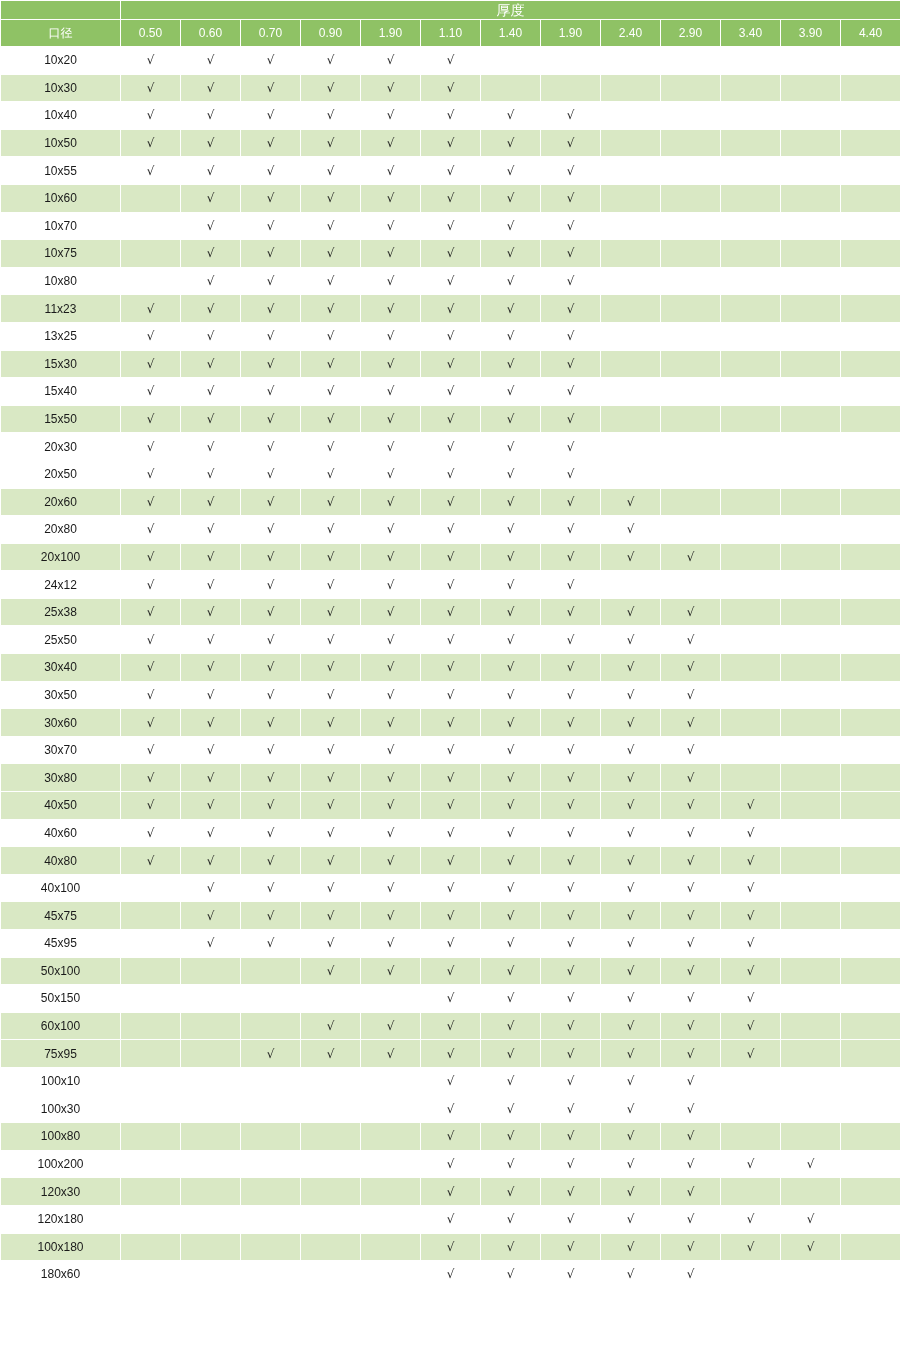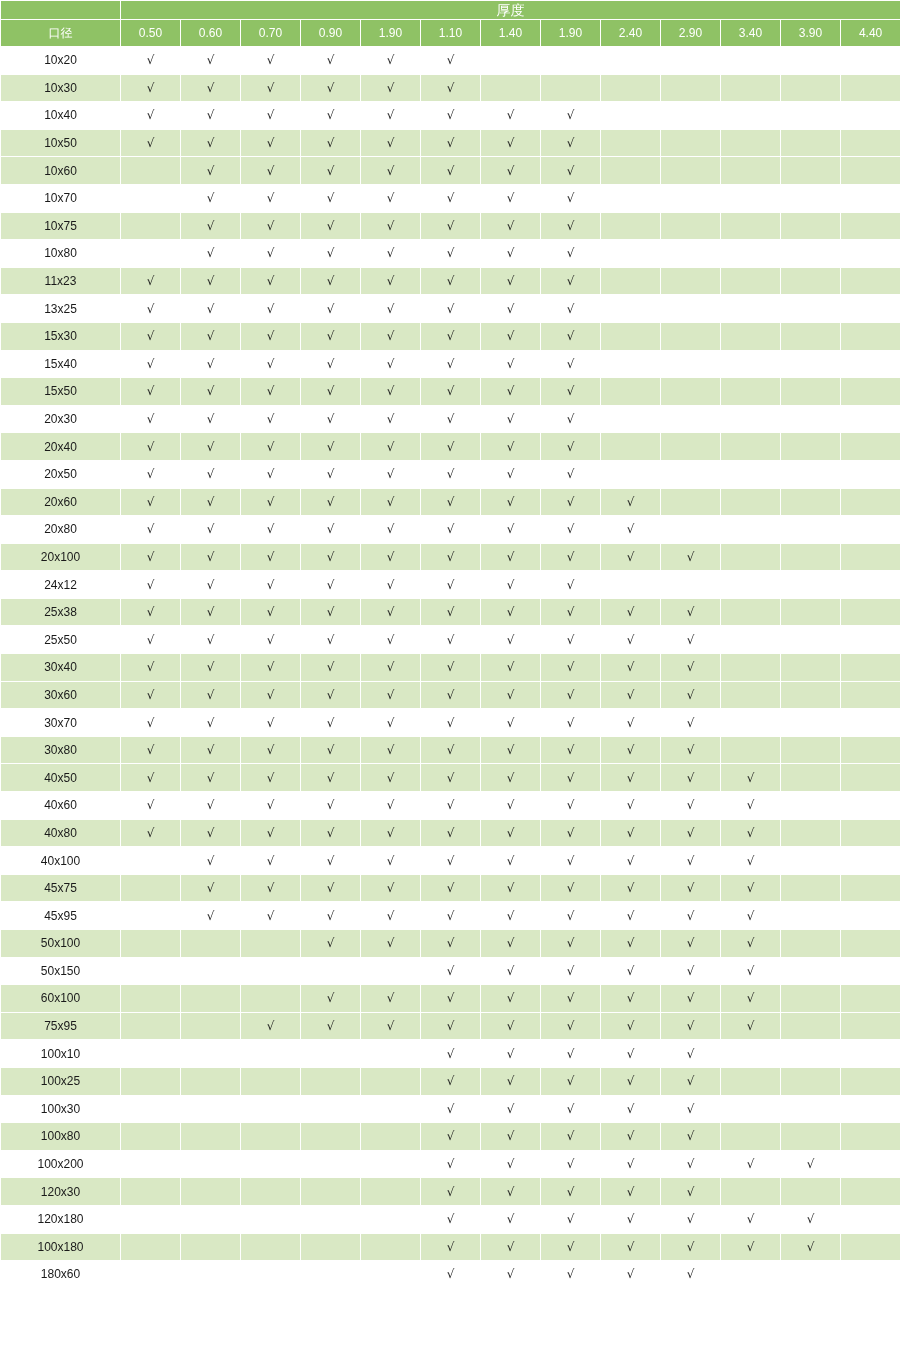--- a/index.html
+++ b/index.html
@@ -177,20 +177,36 @@
         <td class="mark">√</td>
         <td class="mark">√</td>
         <td class="mark">√</td>
         <td class="mark">√</td>
         <td class="mark"></td>
         <td class="mark"></td>
         <td class="mark"></td>
         <td class="mark"></td>
         <td class="mark"></td>
       </tr>
+      <tr class="odd">
+        <td class="rowlabel">10x55</td>
+        <td class="mark">√</td>
+        <td class="mark">√</td>
+        <td class="mark">√</td>
+        <td class="mark">√</td>
+        <td class="mark">√</td>
+        <td class="mark">√</td>
+        <td class="mark">√</td>
+        <td class="mark">√</td>
+        <td class="mark"></td>
+        <td class="mark"></td>
+        <td class="mark"></td>
+        <td class="mark"></td>
+        <td class="mark"></td>
+      </tr>
       <tr class="even">
         <td class="rowlabel">10x60</td>
         <td class="mark"></td>
         <td class="mark">√</td>
         <td class="mark">√</td>
         <td class="mark">√</td>
         <td class="mark">√</td>
         <td class="mark">√</td>
         <td class="mark">√</td>
         <td class="mark">√</td>
@@ -337,36 +353,20 @@
         <td class="mark">√</td>
         <td class="mark">√</td>
         <td class="mark">√</td>
         <td class="mark">√</td>
         <td class="mark"></td>
         <td class="mark"></td>
         <td class="mark"></td>
         <td class="mark"></td>
         <td class="mark"></td>
       </tr>
-      <tr class="even">
-        <td class="rowlabel">20x40</td>
-        <td class="mark">√</td>
-        <td class="mark">√</td>
-        <td class="mark">√</td>
-        <td class="mark">√</td>
-        <td class="mark">√</td>
-        <td class="mark">√</td>
-        <td class="mark">√</td>
-        <td class="mark">√</td>
-        <td class="mark"></td>
-        <td class="mark"></td>
-        <td class="mark"></td>
-        <td class="mark"></td>
-        <td class="mark"></td>
-      </tr>
       <tr class="odd">
         <td class="rowlabel">20x50</td>
         <td class="mark">√</td>
         <td class="mark">√</td>
         <td class="mark">√</td>
         <td class="mark">√</td>
         <td class="mark">√</td>
         <td class="mark">√</td>
         <td class="mark">√</td>
         <td class="mark">√</td>
@@ -481,20 +481,36 @@
         <td class="mark">√</td>
         <td class="mark">√</td>
         <td class="mark">√</td>
         <td class="mark">√</td>
         <td class="mark">√</td>
         <td class="mark">√</td>
         <td class="mark"></td>
         <td class="mark"></td>
         <td class="mark"></td>
       </tr>
+      <tr class="odd">
+        <td class="rowlabel">30x50</td>
+        <td class="mark">√</td>
+        <td class="mark">√</td>
+        <td class="mark">√</td>
+        <td class="mark">√</td>
+        <td class="mark">√</td>
+        <td class="mark">√</td>
+        <td class="mark">√</td>
+        <td class="mark">√</td>
+        <td class="mark">√</td>
+        <td class="mark">√</td>
+        <td class="mark"></td>
+        <td class="mark"></td>
+        <td class="mark"></td>
+      </tr>
       <tr class="even">
         <td class="rowlabel">30x60</td>
         <td class="mark">√</td>
         <td class="mark">√</td>
         <td class="mark">√</td>
         <td class="mark">√</td>
         <td class="mark">√</td>
         <td class="mark">√</td>
         <td class="mark">√</td>
         <td class="mark">√</td>
@@ -691,36 +707,20 @@
         <td class="mark">√</td>
         <td class="mark">√</td>
         <td class="mark">√</td>
         <td class="mark">√</td>
         <td class="mark">√</td>
         <td class="mark"></td>
         <td class="mark"></td>
       </tr>
       <tr class="odd">
         <td class="rowlabel">100x10</td>
-        <td class="mark"></td>
-        <td class="mark"></td>
-        <td class="mark"></td>
-        <td class="mark"></td>
-        <td class="mark"></td>
-        <td class="mark">√</td>
-        <td class="mark">√</td>
-        <td class="mark">√</td>
-        <td class="mark">√</td>
-        <td class="mark">√</td>
-        <td class="mark"></td>
-        <td class="mark"></td>
-        <td class="mark"></td>
-      </tr>
-      <tr class="even">
-        <td class="rowlabel">100x25</td>
         <td class="mark"></td>
         <td class="mark"></td>
         <td class="mark"></td>
         <td class="mark"></td>
         <td class="mark"></td>
         <td class="mark">√</td>
         <td class="mark">√</td>
         <td class="mark">√</td>
         <td class="mark">√</td>
         <td class="mark">√</td>

